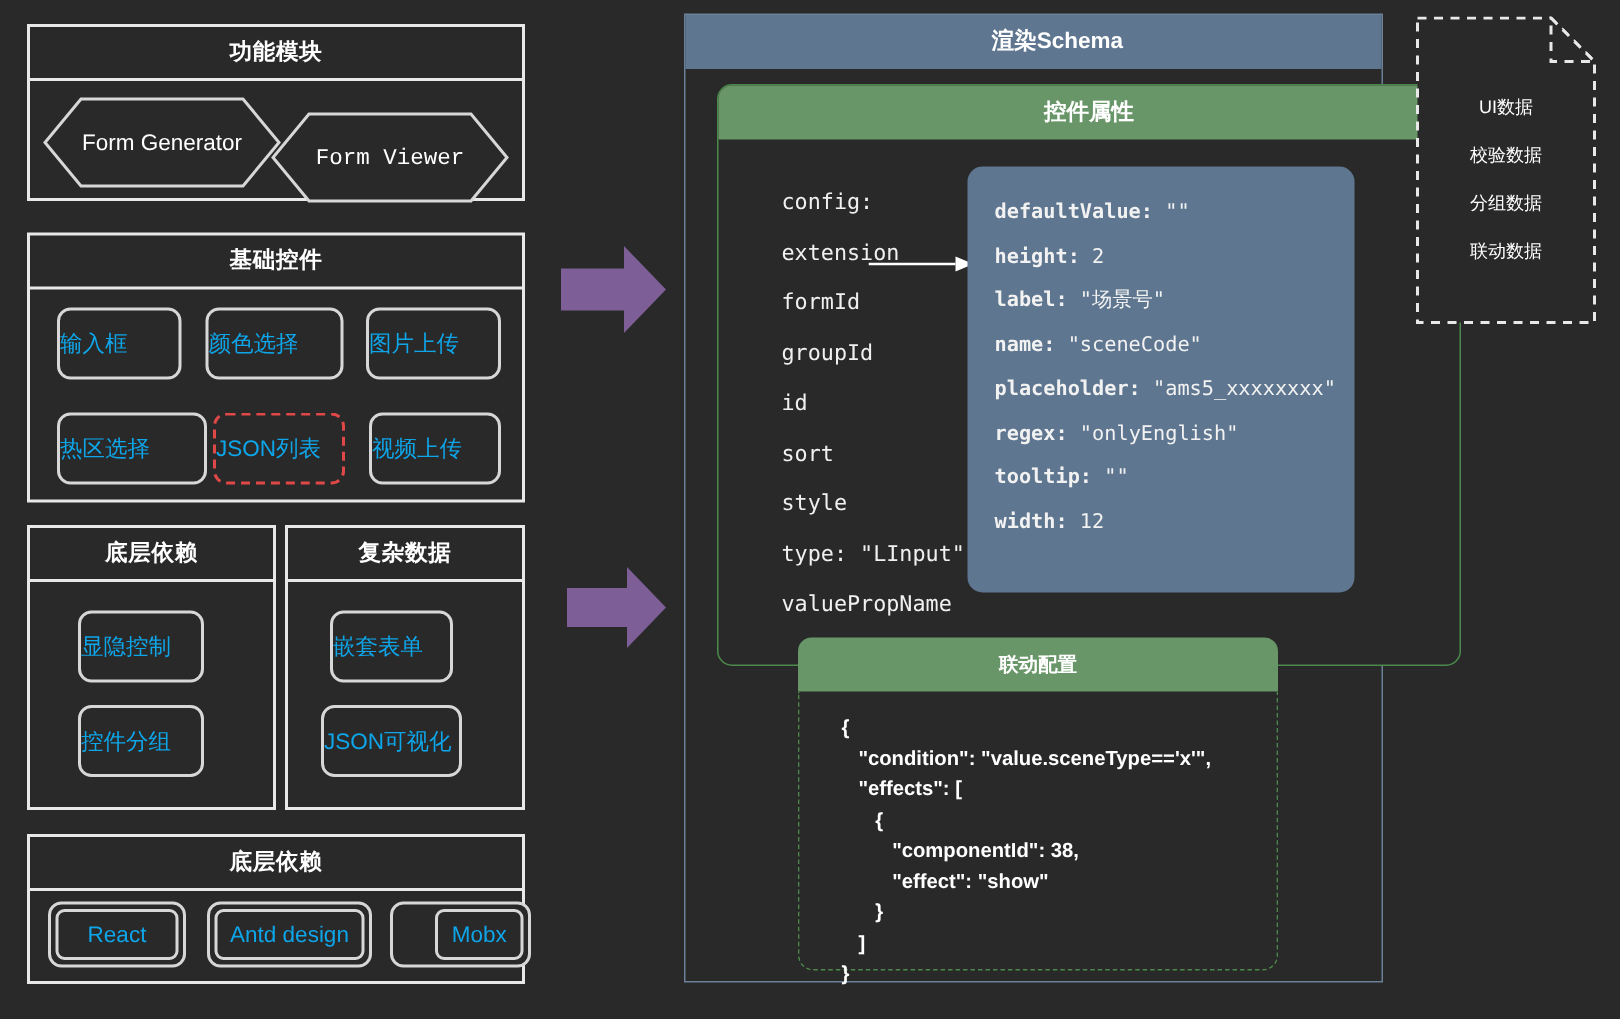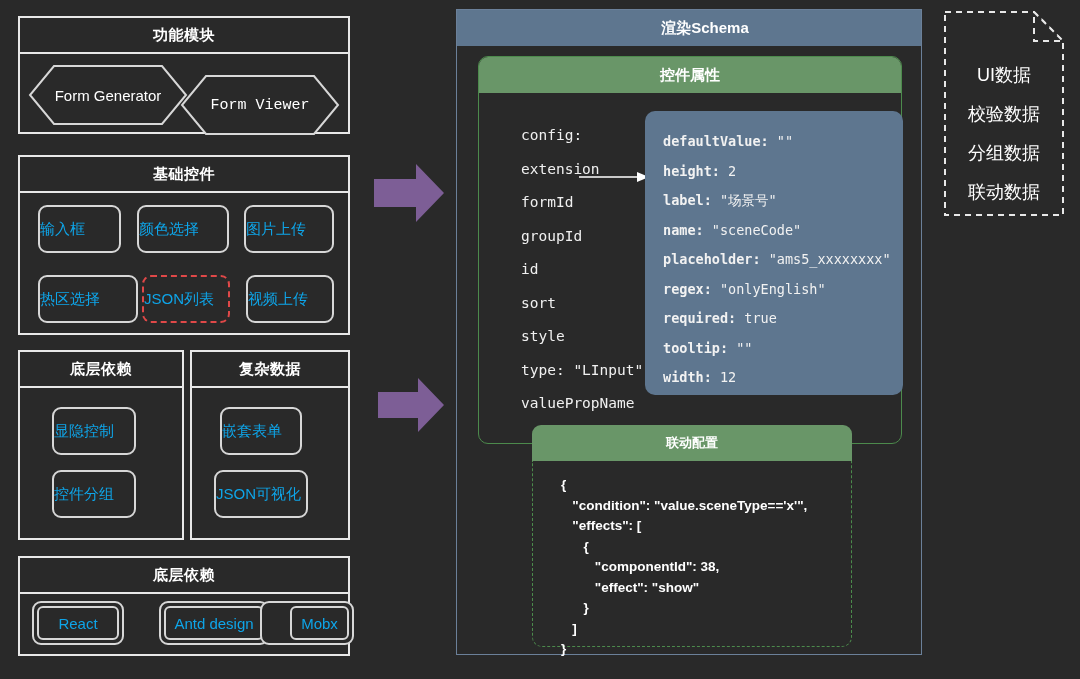--- a/index.html
+++ b/index.html
@@ -118,21 +118,21 @@
     text-align: center;
     font-weight: bold;
     font-size: 15px;
     padding-left: 32px;
   }
 
   #attr-box {
     position: absolute;
     left: 21px;
     top: 46px;
-    width: 424px;
+    width: 496px;
     height: 388px;
     border: 1px solid #4c8a4c;
     border-radius: 10px;
     box-sizing: border-box;
     background: #292929;
   }
   #attr-header {
     height: 36px;
     line-height: 36px;
     background: #699668;
@@ -223,21 +223,21 @@
   }
   #note svg { position: absolute; inset: 0; }
   #note .note-items {
     position: absolute;
     inset: 0;
     padding-top: 52px;
     display: flex;
     flex-direction: column;
     align-items: center;
     gap: 15px;
-    font-size: 18px;
+    font-size: 12px;
     color: #ffffff;
   }
 </style>
 </head>
 <body>
 
 <div class="canvas">
 
   <div class="panel" id="modules-panel" style="left:18px; top:16px; width:332px; height:118px;">
     <div class="panel-title">功能模块</div>
@@ -307,21 +307,21 @@
       </div>
     </div>
   </div>
 
   <div class="panel" id="deps-panel" style="left:18px; top:556px; width:332px; height:100px;">
     <div class="panel-title">底层依赖</div>
     <div class="panel-body" style="height:62px;">
       <div class="node double" style="left:12px; top:7px; width:92px; height:44px;">
         <span class="inner">React</span>
       </div>
-      <div class="node double" style="left:118px; top:7px; width:110px; height:44px;margin-left:21px;">
+      <div class="node double" style="left:118px; top:7px; width:110px; height:44px;">
         <span class="inner">Antd design</span>
       </div>
       <div class="node double" style="left:240px; top:7px; width:94px; height:44px;padding-left:28px;">
         <span class="inner">Mobx</span>
       </div>
     </div>
   </div>
 
   <div class="arrow" style="left:374px; top:162px;">
     <svg width="72" height="62" viewBox="0 0 72 62">
@@ -359,21 +359,20 @@
         </svg>
       </div>
 
       <div id="config-box">
         <div class="kv"><b>defaultValue:</b><span> ""</span></div>
         <div class="kv"><b>height:</b><span> 2</span></div>
         <div class="kv"><b>label:</b><span> "场景号"</span></div>
         <div class="kv"><b>name:</b><span> "sceneCode"</span></div>
         <div class="kv"><b>placeholder:</b><span> "ams5_xxxxxxxx"</span></div>
         <div class="kv"><b>regex:</b><span> "onlyEnglish"</span></div>
-        <div class="kv"><b>required:</b><span> true</span></div>
         <div class="kv"><b>tooltip:</b><span> ""</span></div>
         <div class="kv"><b>width:</b><span> 12</span></div>
       </div>
     </div>
 
     <div id="link-box">
       <div id="link-header">联动配置</div>
       <div id="link-code">{
    "condition": "value.sceneType=='x'",
    "effects": [

